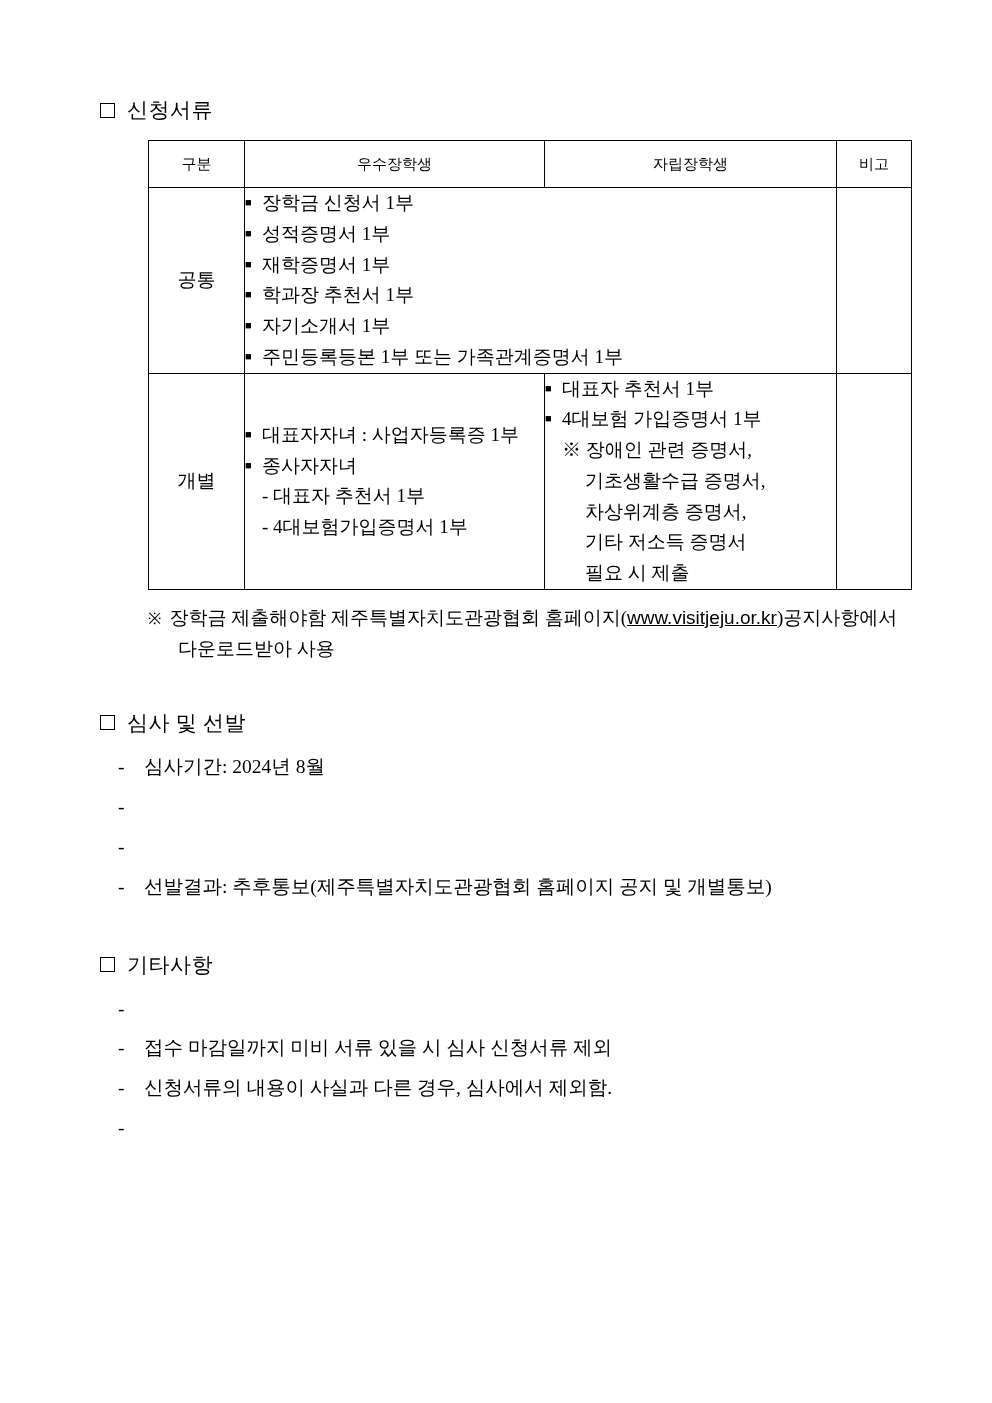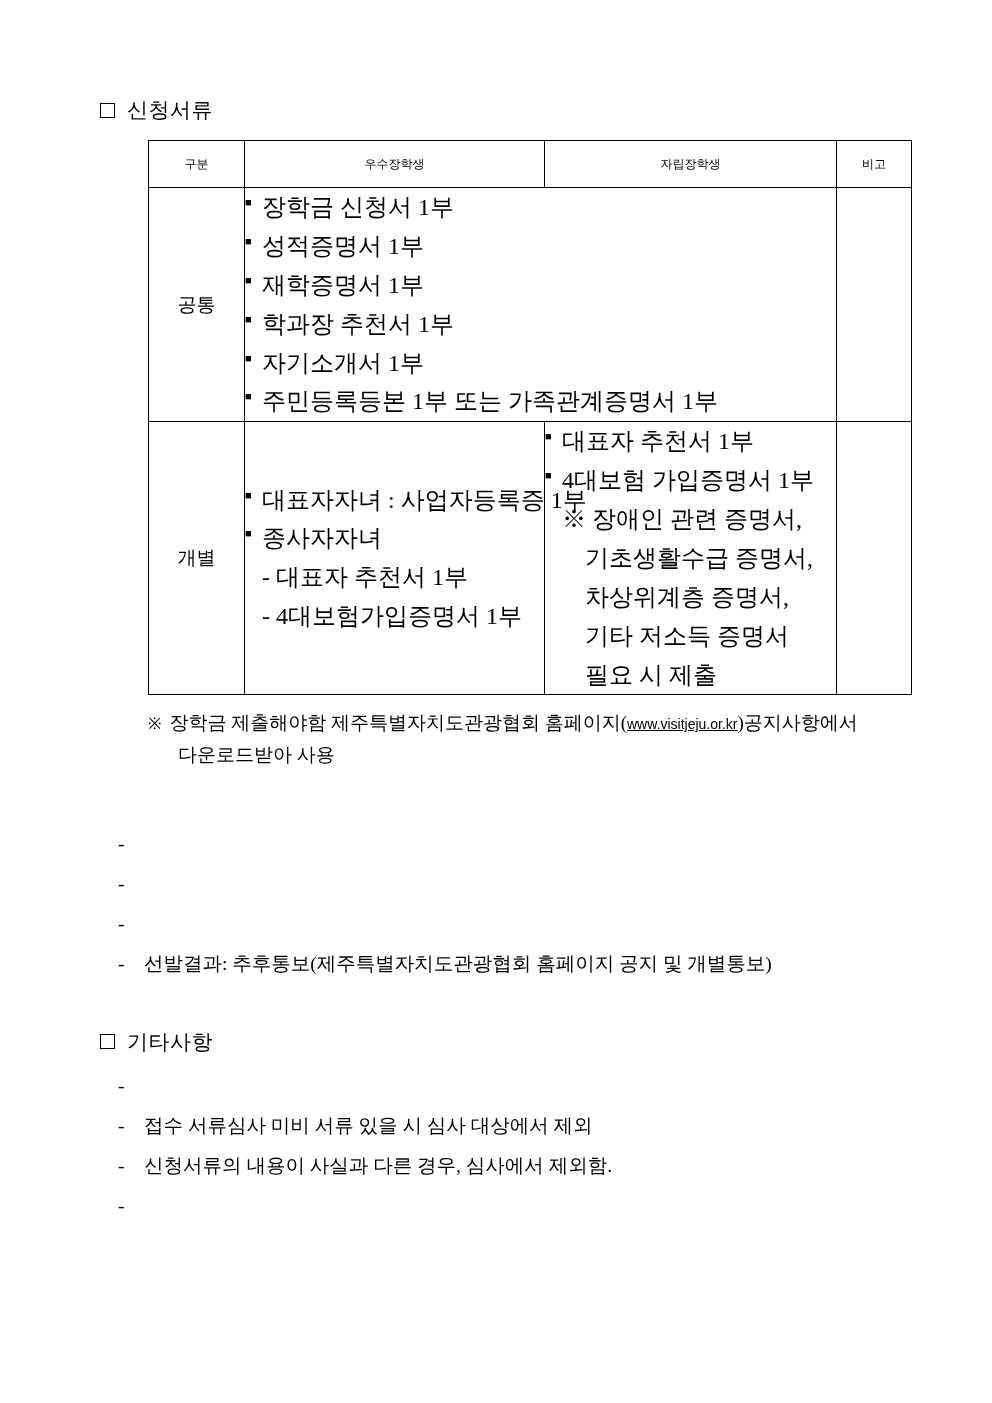--- a/index.html
+++ b/index.html
@@ -58,21 +58,21 @@
   table.docs td, table.docs th {
     border: 1.2px solid #000;
     vertical-align: middle;
     font-weight: normal;
     font-size: 19px;
     padding: 0;
   }
   table.docs thead th {
     height: 46px;
     text-align: center;
-    font-size: 12px;
+    font-size: 15px;
   }
   .col-gubun { width: 96px; }
   .col-excel { width: 300px; }
   .col-self  { width: 292px; }
   .col-note  { width: 75px; }
 
   .cell-label {
     text-align: center;
     font-size: 20px;
   }
@@ -81,21 +81,21 @@
     vertical-align: top;
   }
   .cell-body.mid { vertical-align: middle; }
 
   ul.bul {
     list-style: none;
     margin: 0;
     padding: 0;
   }
   ul.bul li {
-    font-size: 24px;
+    font-size: 19px;
     line-height: 1.62;
     white-space: nowrap;
     position: relative;
     padding-left: 17px;
   }
   ul.bul li.sq::before {
     content: "■";
     position: absolute;
     left: 0;
     top: 0;
@@ -114,21 +114,21 @@
     margin-left: 140px;
     margin-top: 12px;
     font-size: 19px;
     line-height: 1.65;
     width: 800px;
   }
   .tbl-note .mk { margin-right: 8px; font-size: 16px; }
   .tbl-note .url {
     text-decoration: underline;
     font-family: "Liberation Sans", sans-serif;
-    font-size: 14px;
+    font-size: 19px;
   }
   .tbl-note .l2 { margin-left: 30px; display: block; }
 
   
   .list {
     margin-left: 110px;
     margin-top: 10px;
   }
   .list .row {
     display: flex;
@@ -213,23 +213,28 @@
       </tbody>
     </table>
   </div>
 
   <div class="tbl-note">
     <span class="mk">※</span><span>장학금 제출해야함 제주특별자치도관광협회 홈페이지(</span><span class="url">www.visitjeju.or.kr</span><span>)공지사항에서</span>
     <span class="l2">다운로드받아 사용</span>
   </div>
 
   <div class="sec-gap"></div>
+  <div class="section-head">
+    <span class="chk"></span>
+    <span class="section-title">심사 및 선발</span>
+  </div>
   <div class="list">
     <div class="row">
       <span class="d">-</span>
+      <span>심사기간: 2024년 8월</span>
     </div>
     <div class="row">
       <span class="d">-</span>
     </div>
     <div class="row">
       <span class="d">-</span>
     </div>
     <div class="row">
       <span class="d">-</span>
       <span>선발결과: 추후통보(제주특별자치도관광협회 홈페이지 공지 및 개별통보)</span>
@@ -240,21 +245,21 @@
   <div class="section-head">
     <span class="chk"></span>
     <span class="section-title">기타사항</span>
   </div>
   <div class="list">
     <div class="row">
       <span class="d">-</span>
     </div>
     <div class="row">
       <span class="d">-</span>
-      <span>접수 서류심사 미비 서류 있을 시 심사 대상에서 제외</span>
+      <span>접수 마감일까지 미비 서류 있을 시 심사 신청서류 제외</span>
     </div>
     <div class="row">
       <span class="d">-</span>
       <span>신청서류의 내용이 사실과 다른 경우, 심사에서 제외함.</span>
     </div>
     <div class="row">
       <span class="d">-</span>
     </div>
   </div>
 

